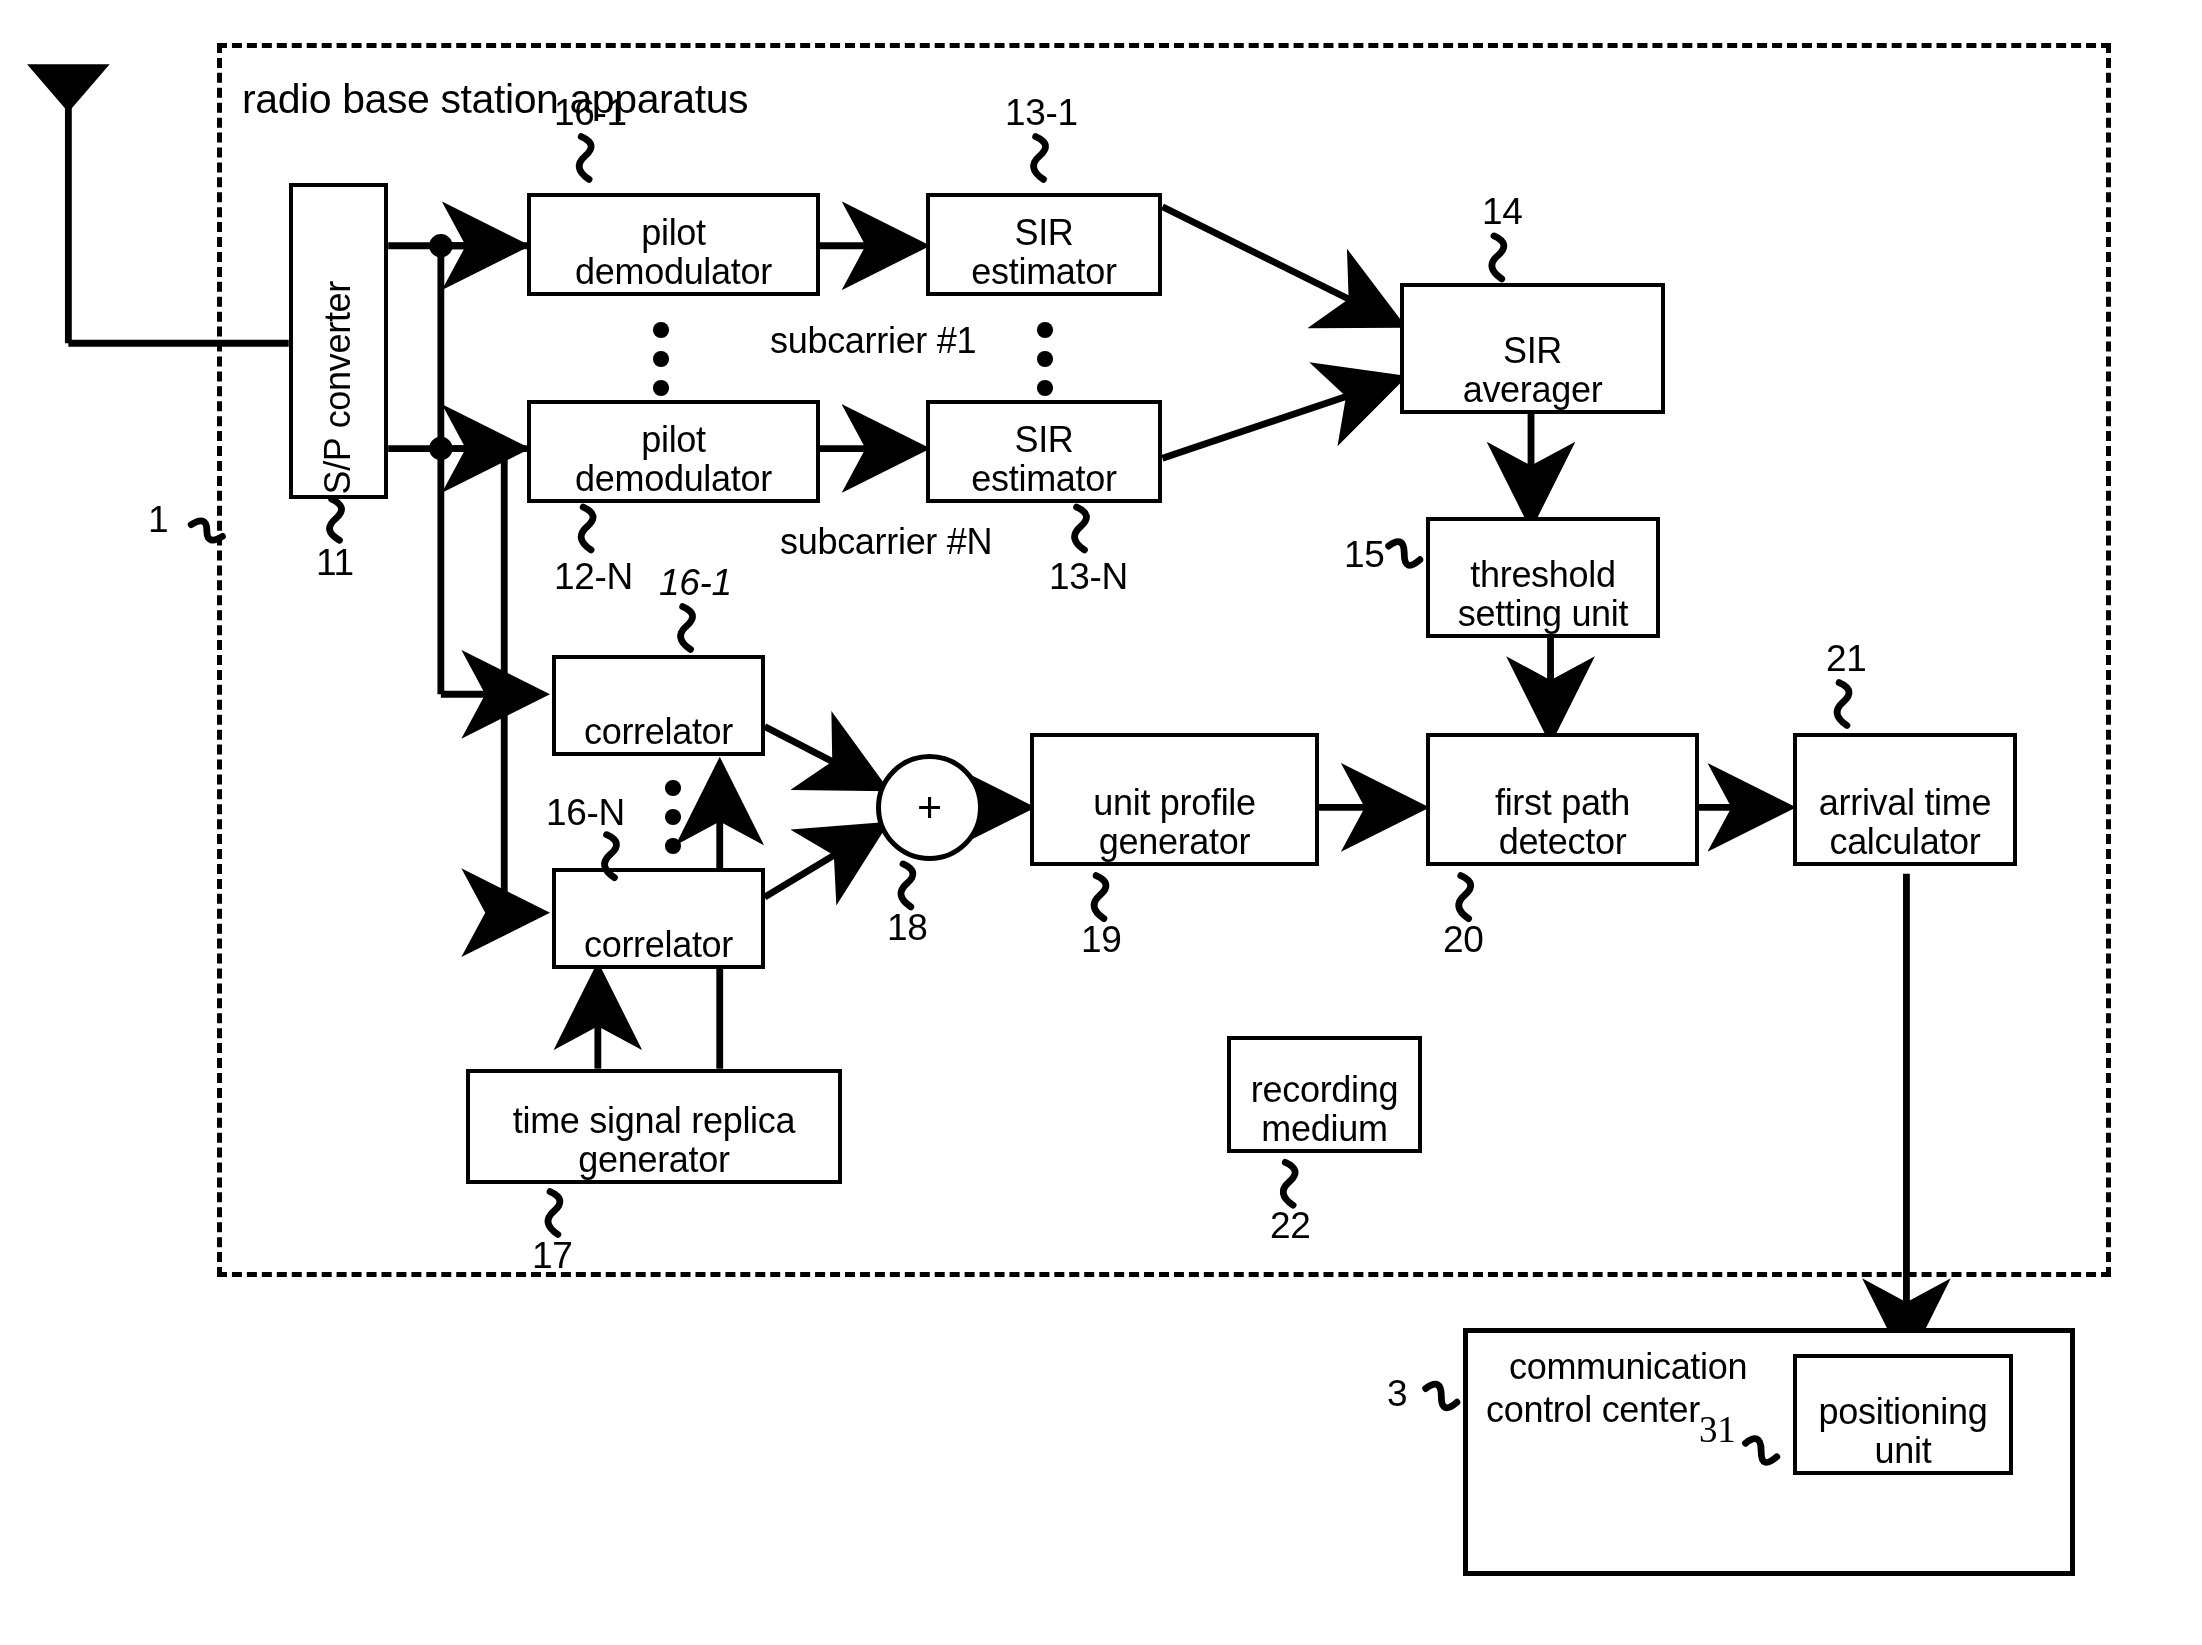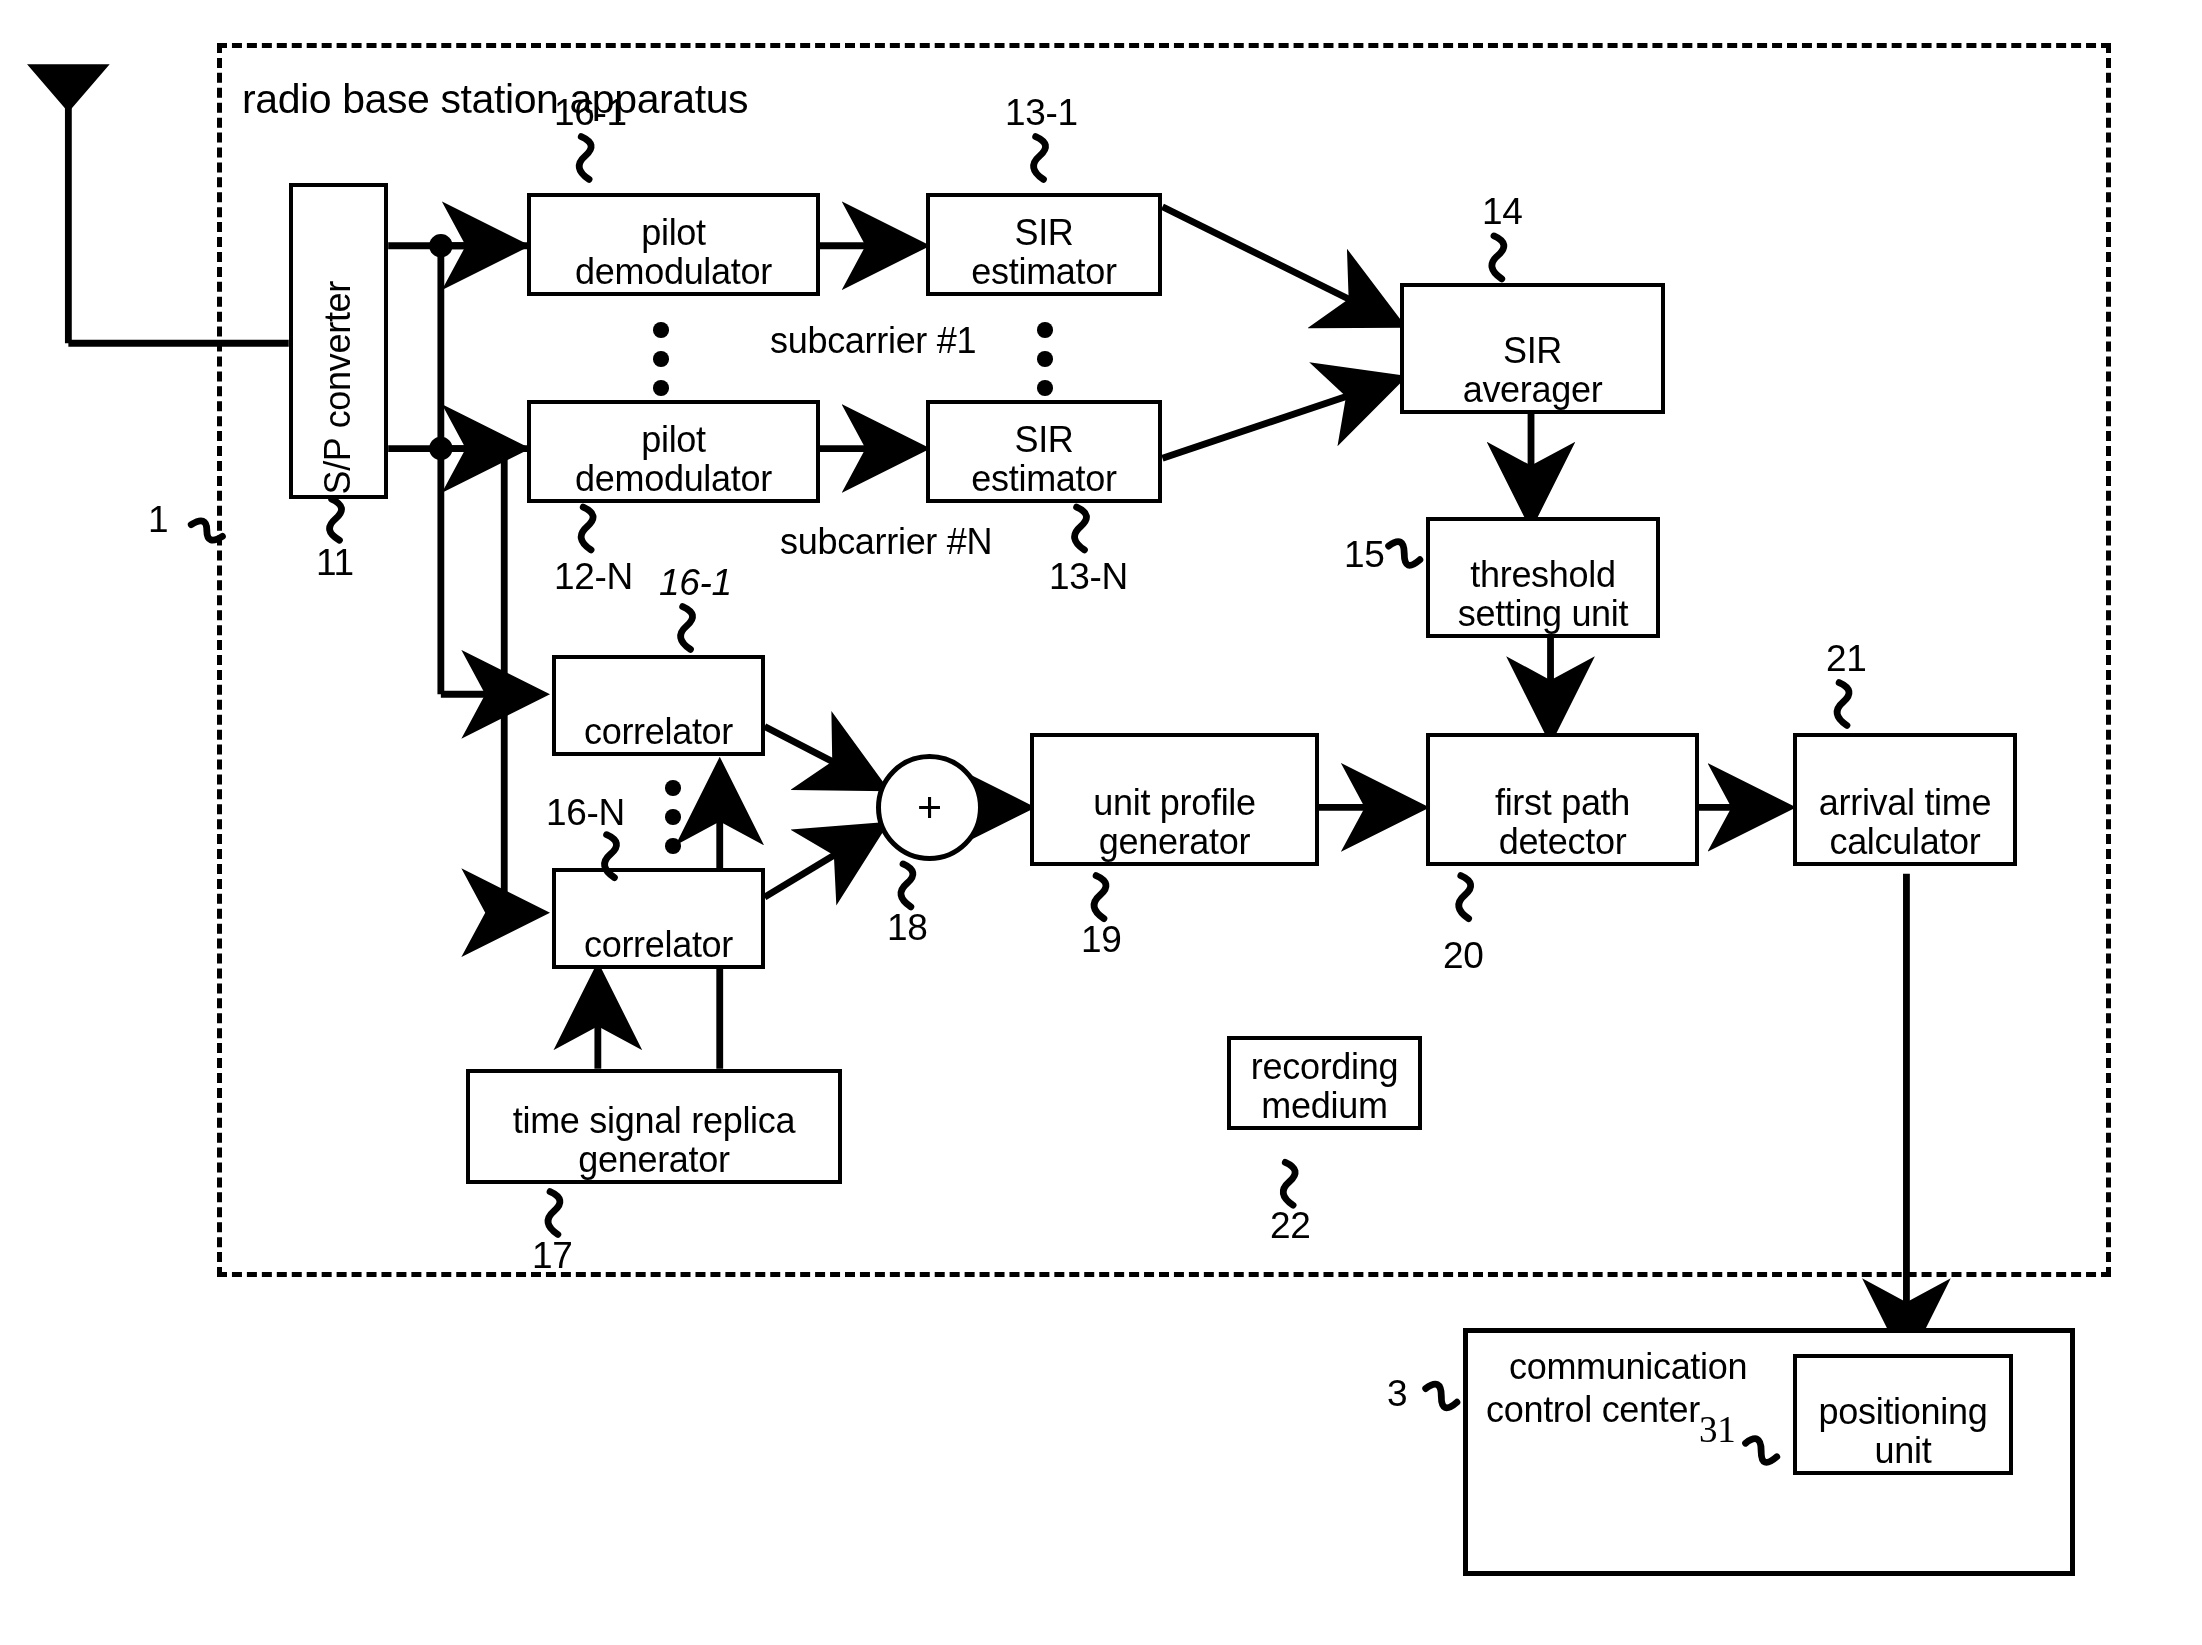--- a/index.html
+++ b/index.html
@@ -229,21 +229,21 @@
     </div>
   </div>
 
   <div class="blk" style="left:1793px; top:733px; width:224px; height:133px;">
     <div>
       <span>arrival time</span>
       <span>calculator</span>
     </div>
   </div>
 
-  <div class="blk" style="left:1227px; top:1036px; width:195px; height:94px;">
+  <div class="blk" style="left:1227px; top:1036px; width:195px; height:117px;">
     <div>
       <span>recording</span>
       <span>medium</span>
     </div>
   </div>
 
   <div class="plainbox" style="left:1463px; top:1328px; width:612px; height:248px;"></div>
   <div class="lbl" style="left:1486px; top:1346px;margin-left:23px;">communication</div>
   <div class="lbl" style="left:1486px; top:1389px;">control center</div>
 
@@ -323,20 +323,20 @@
   <div class="lbl num" style="left:554px; top:556px;">12-N</div>
   <div class="lbl num" style="left:1005px; top:92px;">13-1</div>
   <div class="lbl num" style="left:1049px; top:556px;">13-N</div>
   <div class="lbl num" style="left:1482px; top:191px;">14</div>
   <div class="lbl num" style="left:1344px; top:534px;">15</div>
   <div class="lbl num" style="left:659px; top:562px;font-style:italic;">16-1</div>
   <div class="lbl num" style="left:546px; top:792px;">16-N</div>
   <div class="lbl num" style="left:532px; top:1235px;">17</div>
   <div class="lbl num" style="left:887px; top:907px;">18</div>
   <div class="lbl num" style="left:1081px; top:919px;">19</div>
-  <div class="lbl num" style="left:1443px; top:919px;margin-top:16px;">20</div>
+  <div class="lbl num" style="left:1443px; top:919px;">20</div>
   <div class="lbl num" style="left:1826px; top:638px;">21</div>
   <div class="lbl num" style="left:1270px; top:1205px;">22</div>
   <div class="lbl num" style="left:1387px; top:1373px;">3</div>
   <div class="lbl num" style="left:1699px; top:1408px;font-family:Liberation Serif, serif;">31</div>
 
 </div>
 
 
 </body></html>

